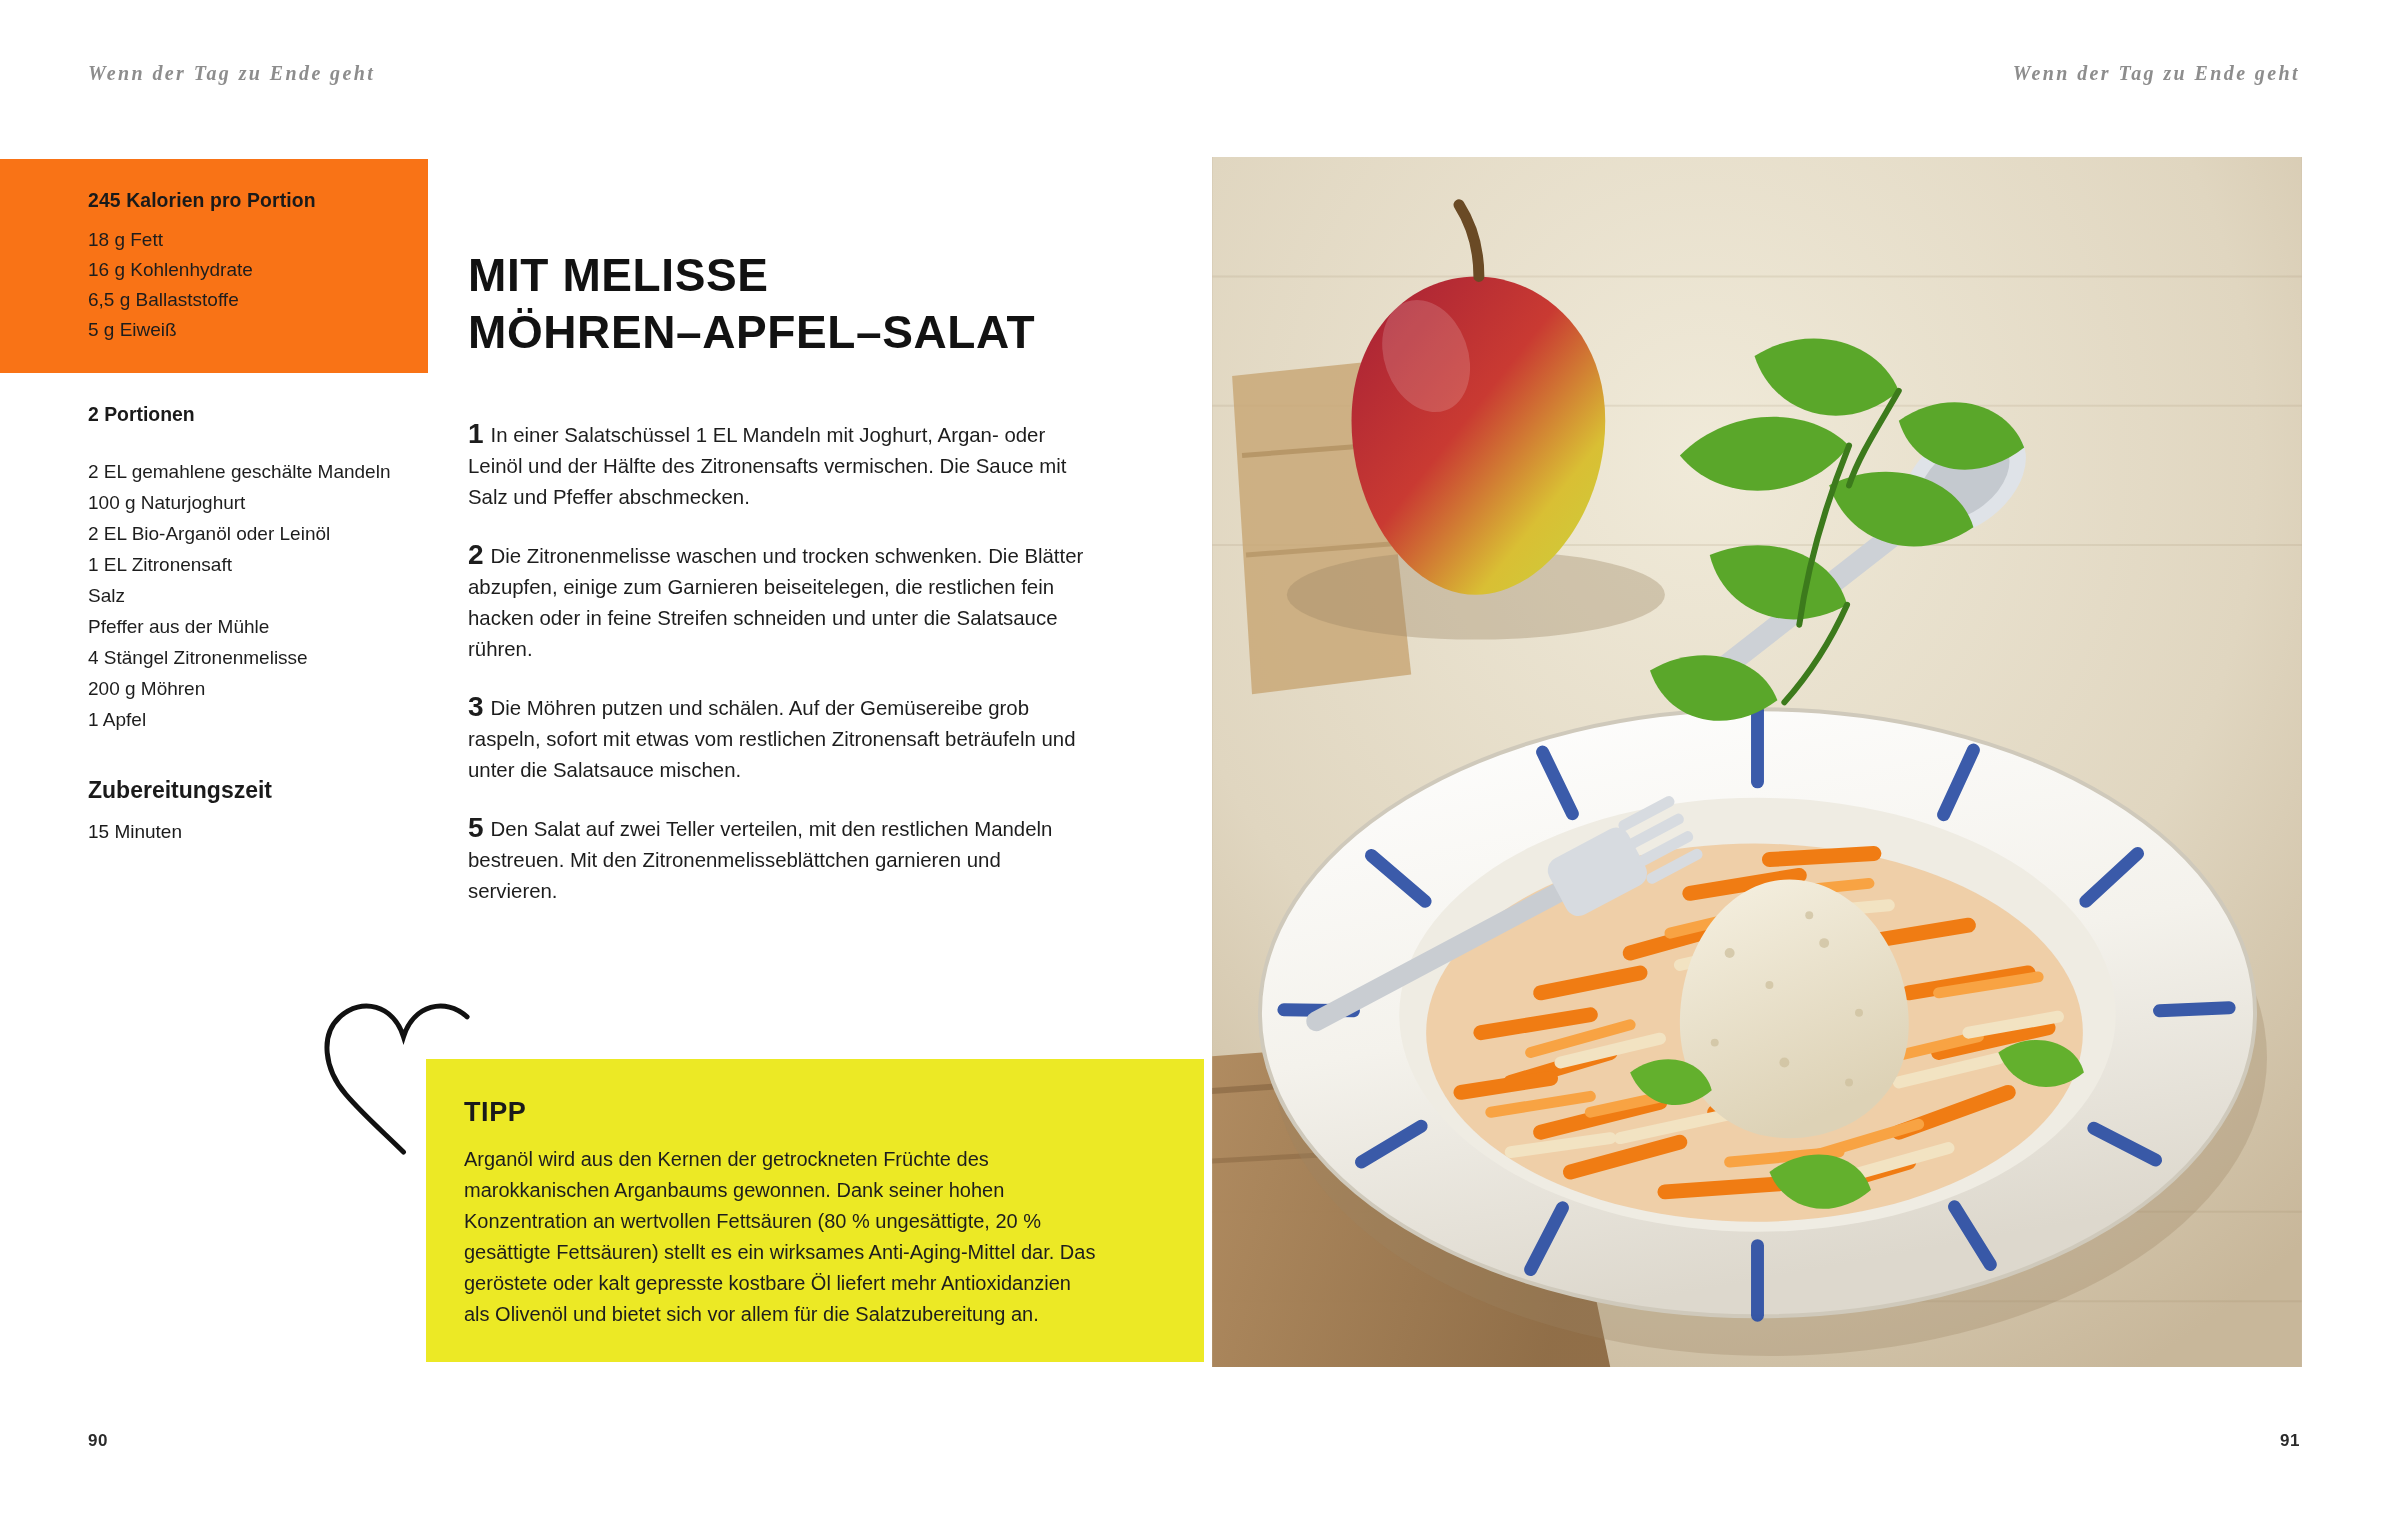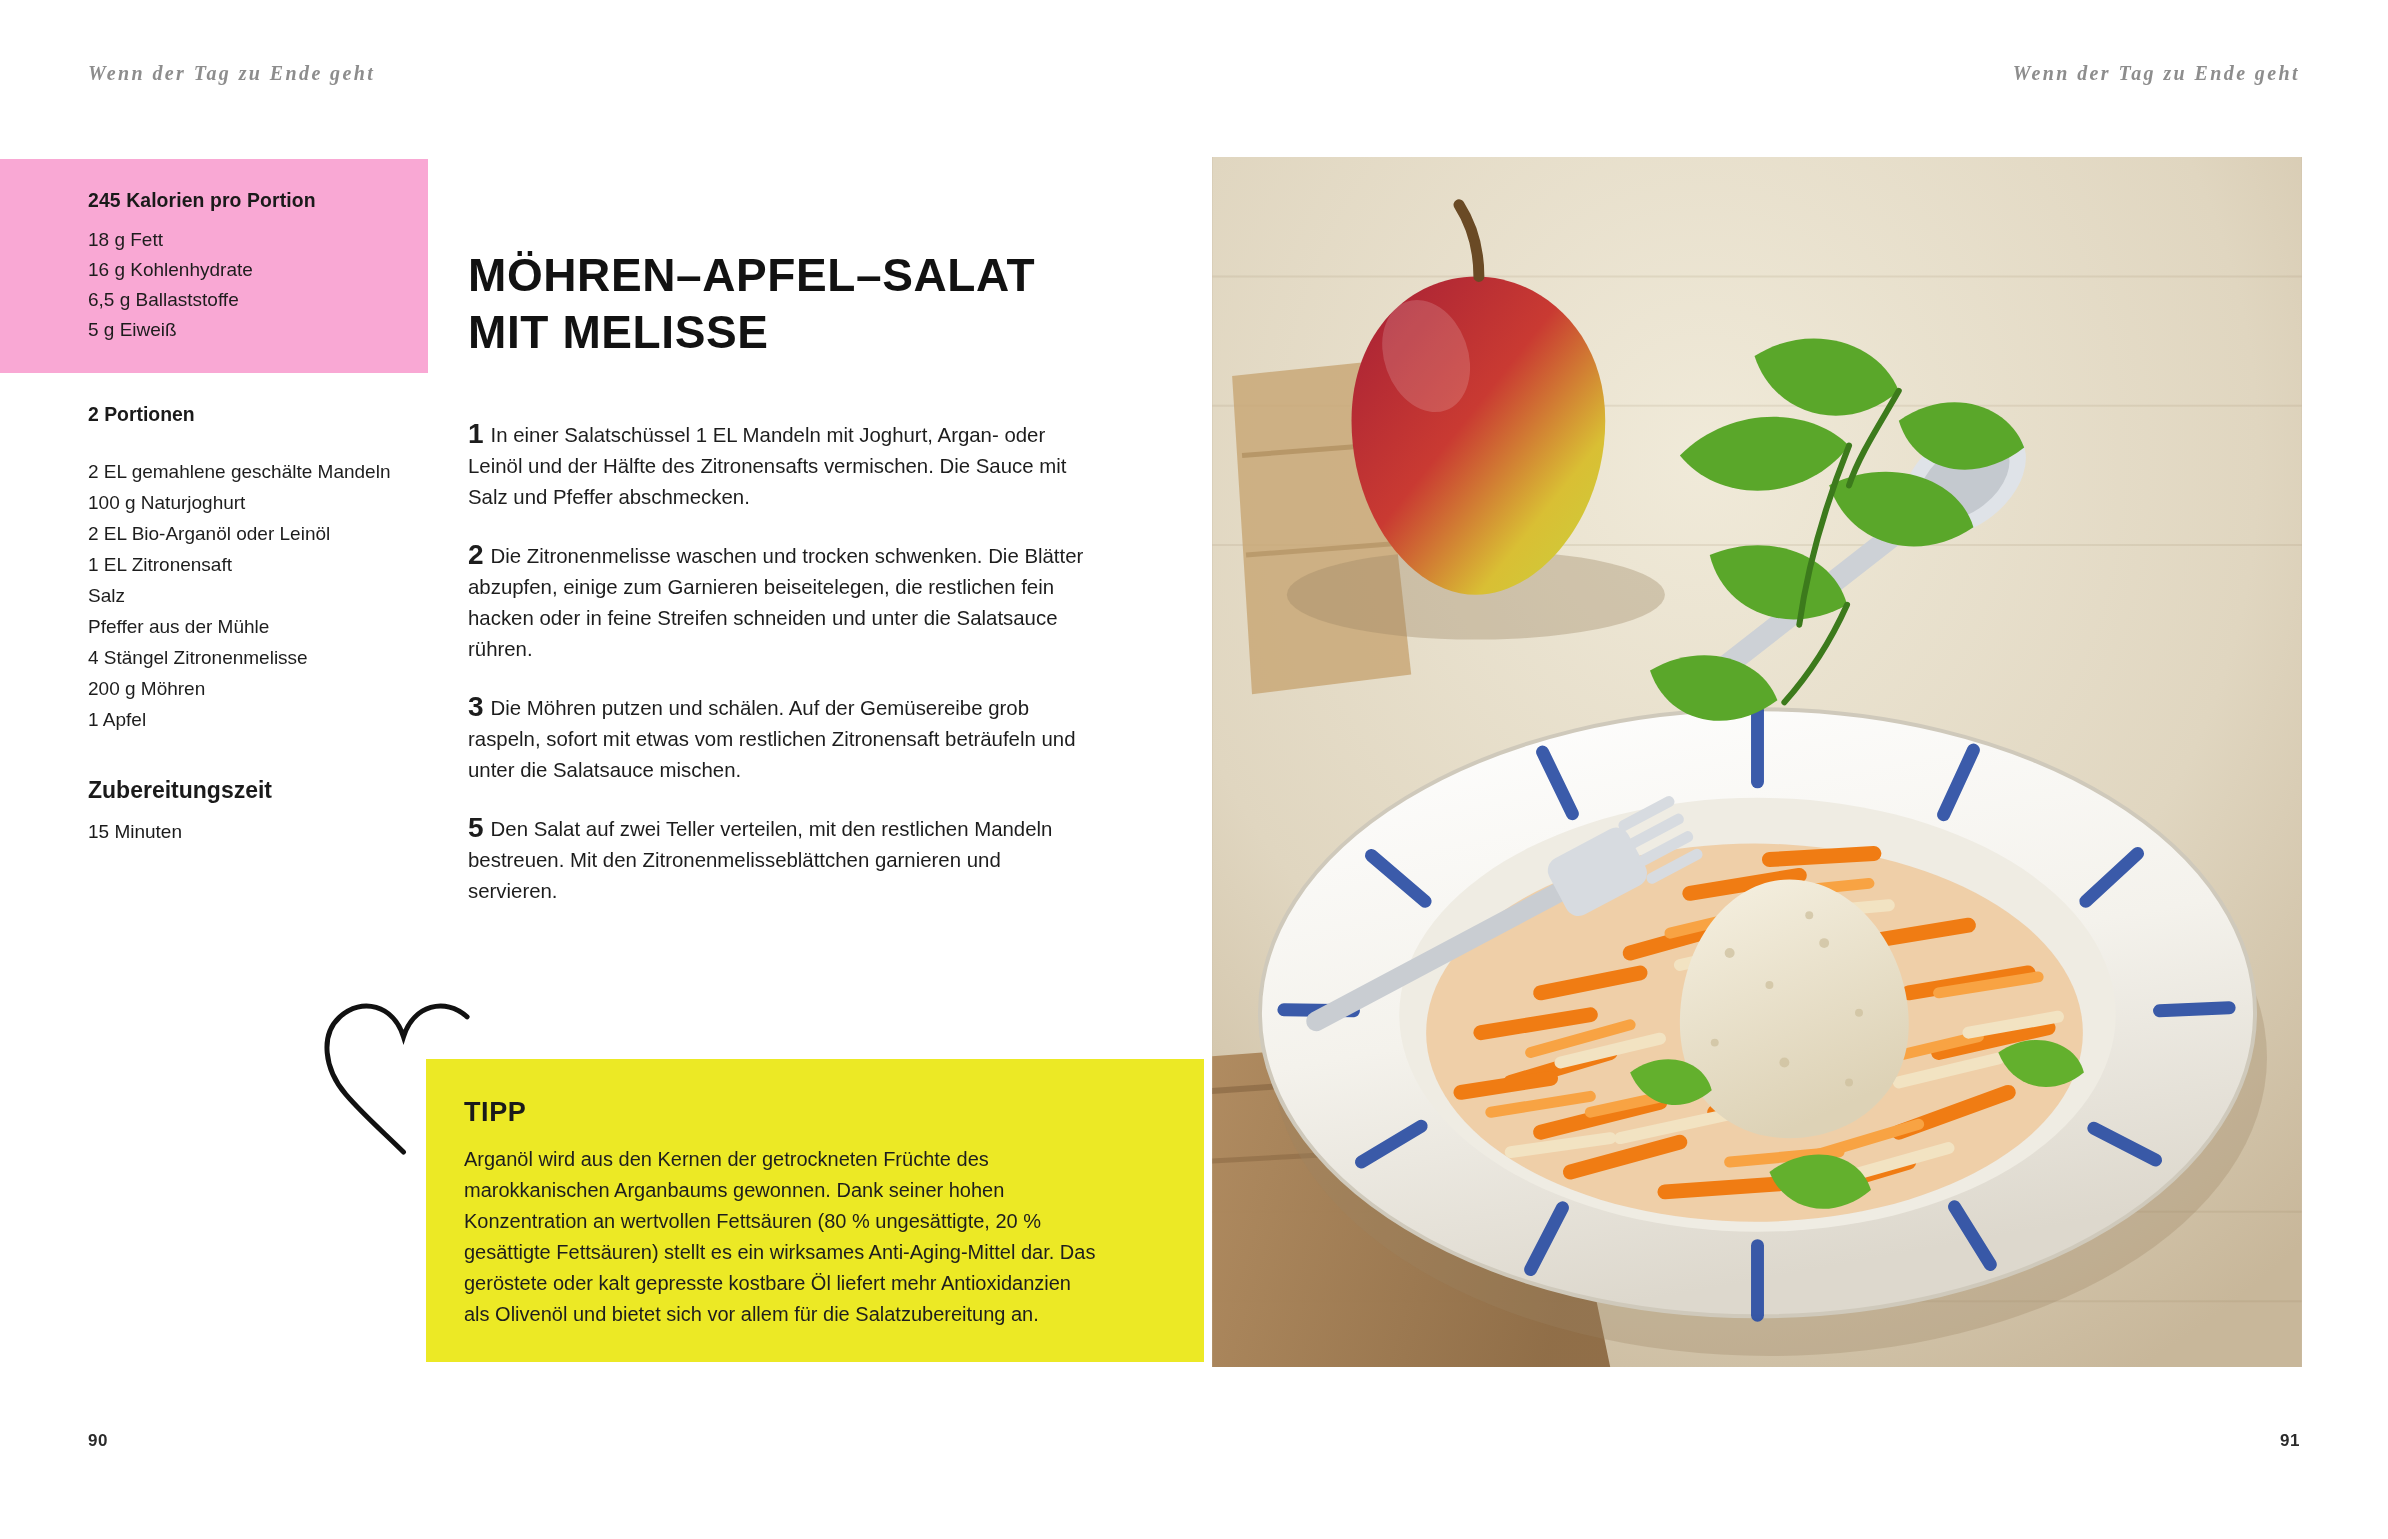--- a/index.html
+++ b/index.html
@@ -48,21 +48,21 @@
   .folio.left  { left: 88px; }
   .folio.right { right: 88px; }
 
   
   .nutrition-box {
     position: absolute;
     left: 0;
     top: 159px;
     width: 428px;
     height: 214px;
-    background: #f9a8d4;
+    background: #f97316;
     box-sizing: border-box;
     padding: 30px 0 0 88px;
   }
   .nutrition-title {
     font-size: 19.4px;
     font-weight: bold;
     margin-bottom: 13px;
     letter-spacing: 0.1px;
   }
   .nutrition-line {
@@ -199,22 +199,22 @@
     <div class="ingredient">Salz</div>
     <div class="ingredient">Pfeffer aus der Mühle</div>
     <div class="ingredient">4 Stängel Zitronenmelisse</div>
     <div class="ingredient">200 g Möhren</div>
     <div class="ingredient">1 Apfel</div>
     <div class="prep-title">Zubereitungszeit</div>
     <div class="prep-time">15 Minuten</div>
   </div>
 
   <div class="recipe-title">
+    <div>MIT MELISSE</div>
     <div>MÖHREN–APFEL–SALAT</div>
-    <div>MIT MELISSE</div>
   </div>
 
   <div class="steps">
     <p class="step"><span class="step-num">1</span><span>In einer Salatschüssel 1 EL Mandeln mit Joghurt, Argan- oder Leinöl und der Hälfte des Zitronensafts vermischen. Die Sauce mit Salz und Pfeffer abschmecken.</span></p>
     <p class="step"><span class="step-num">2</span><span>Die Zitronenmelisse waschen und trocken schwenken. Die Blätter abzupfen, einige zum Garnieren beiseitelegen, die restlichen fein hacken oder in feine Streifen schneiden und unter die Salatsauce rühren.</span></p>
     <p class="step"><span class="step-num">3</span><span>Die Möhren putzen und schälen. Auf der Gemüsereibe grob raspeln, sofort mit etwas vom restlichen Zitronensaft beträufeln und unter die Salatsauce mischen.</span></p>
     <p class="step"><span class="step-num">5</span><span>Den Salat auf zwei Teller verteilen, mit den restlichen Mandeln bestreuen. Mit den Zitronenmelisseblättchen garnieren und servieren.</span></p>
   </div>
 
   <svg class="heart" viewBox="0 0 170 170">

